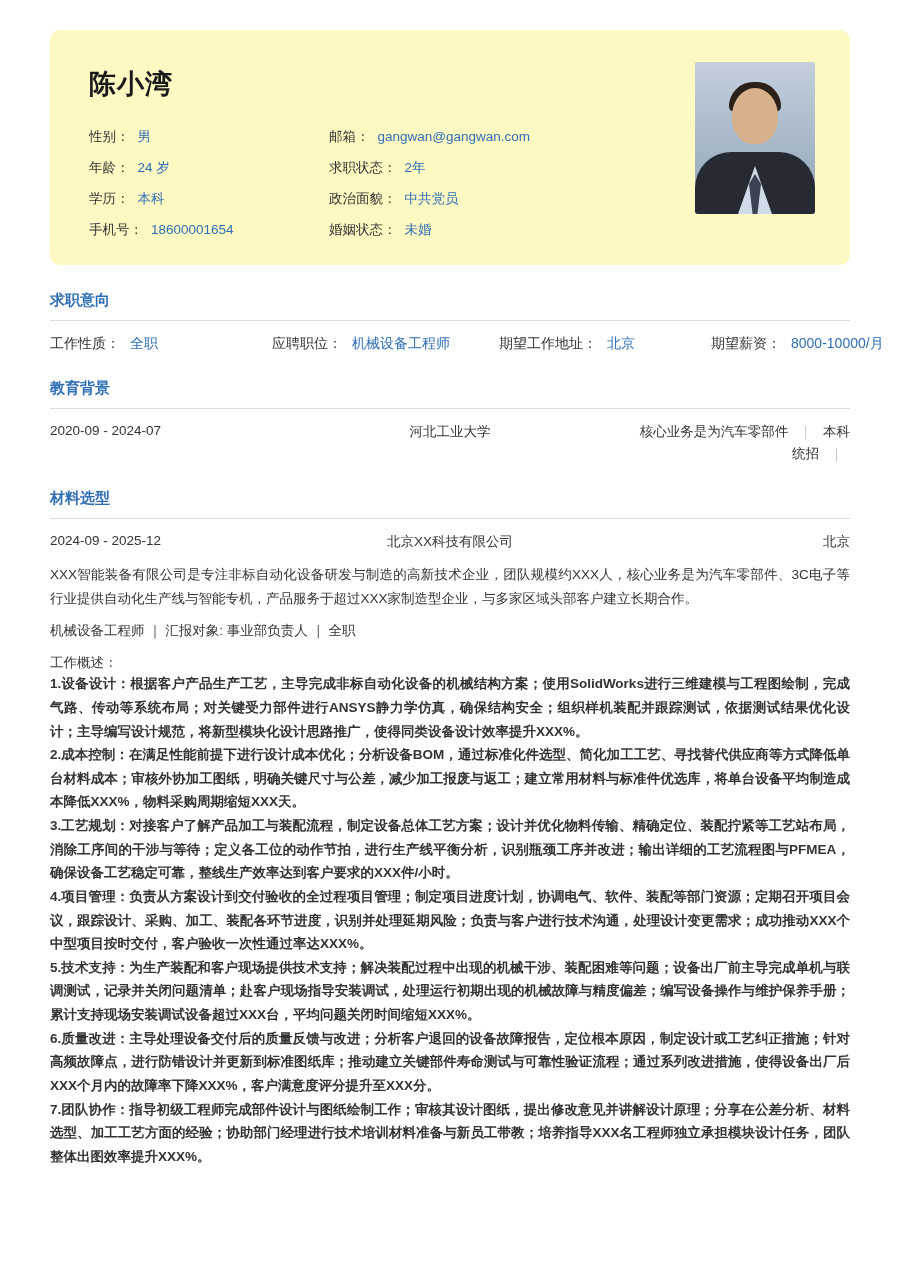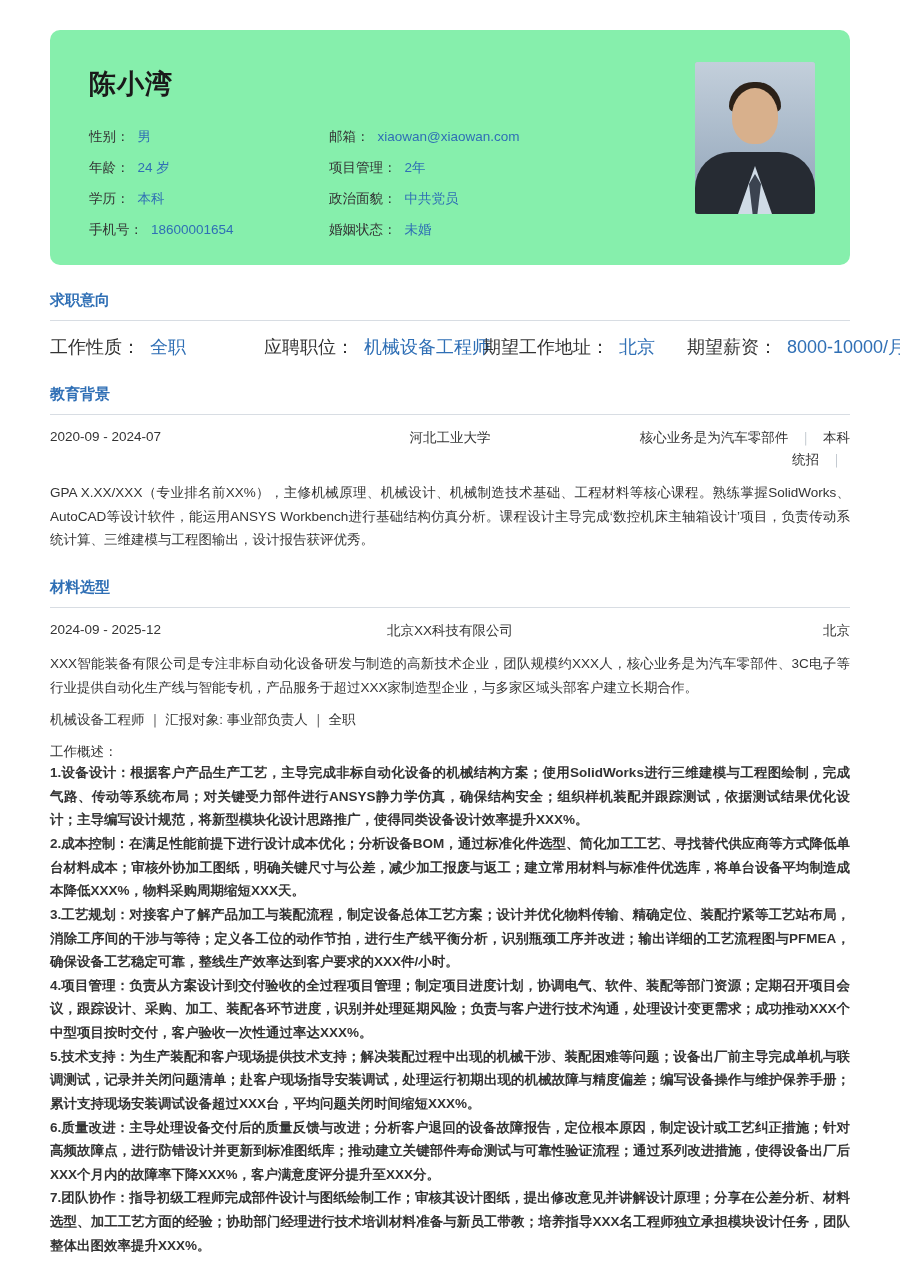--- a/index.html
+++ b/index.html
@@ -18,21 +18,21 @@
     width: 900px;
     min-height: 1275px;
     padding: 0 50px;
     background: #ffffff;
     position: relative;
   }
 
   
   .header-card {
     margin-top: 30px;
-    background: #86efac;
+    background: #fef9c3;
     border-radius: 10px;
     padding: 30px 35px 26px 35px;
     display: flex;
     justify-content: flex-end;
     align-items: flex-start;
     min-height: 215px;
   }
   .header-left {
     flex: 1 1 auto;
     padding-top: 6px;
@@ -132,23 +132,23 @@
   .divider {
     height: 1px;
     background: #d8dde3;
     width: 100%;
     margin-bottom: 14px;
   }
 
   
   .intent-row {
     display: flex;
-    gap: 4px;
+    gap: 12px;
     margin-bottom: 14px;
-    font-size: 18px;
+    font-size: 14px;
   }
   .intent-cell { flex: 0 0 auto; white-space: nowrap; }
   .intent-cell.c1 { width: 210px; }
   .intent-cell.c2 { width: 215px; }
   .intent-cell.c3 { width: 200px; }
   .intent-cell.c4 { width: auto; }
   .intent-label { color: #333333; }
   .intent-value { color: #2f6fb5; margin-left: 10px; }
 
   
@@ -207,28 +207,28 @@
 
   <div class="header-card">
     <div class="header-left">
       <div class="person-name">陈小湾</div>
       <div class="info-grid">
 
         <div class="info-item">
           <span class="info-label">性别：</span><span class="info-value">男</span>
         </div>
         <div class="info-item">
-          <span class="info-label">邮箱：</span><span class="info-value">xiaowan@xiaowan.com</span>
+          <span class="info-label">邮箱：</span><span class="info-value">gangwan@gangwan.com</span>
         </div>
 
         <div class="info-item">
           <span class="info-label">年龄：</span><span class="info-value">24 岁</span>
         </div>
         <div class="info-item">
-          <span class="info-label">项目管理：</span><span class="info-value">2年</span>
+          <span class="info-label">求职状态：</span><span class="info-value">2年</span>
         </div>
 
         <div class="info-item">
           <span class="info-label">学历：</span><span class="info-value">本科</span>
         </div>
         <div class="info-item">
           <span class="info-label">政治面貌：</span><span class="info-value">中共党员</span>
         </div>
 
         <div class="info-item">
@@ -283,21 +283,20 @@
         <span>核心业务是为汽车零部件</span>
         <span class="sep">｜</span>
         <span>本科</span>
         <span class="sub">
           <span>统招</span>
           <span class="sep">｜</span>
         </span>
       </div>
     </div>
 
-    <div class="body-text">GPA X.XX/XXX（专业排名前XX%），主修机械原理、机械设计、机械制造技术基础、工程材料等核心课程。熟练掌握SolidWorks、AutoCAD等设计软件，能运用ANSYS Workbench进行基础结构仿真分析。课程设计主导完成‘数控机床主轴箱设计’项目，负责传动系统计算、三维建模与工程图输出，设计报告获评优秀。</div>
   </div>
 
   <div class="section">
     <div class="section-title">材料选型</div>
     <div class="divider"></div>
 
     <div class="entry-head">
       <div class="left">2024-09 - 2025-12</div>
       <div class="mid">北京XX科技有限公司</div>
       <div class="right">北京</div>

